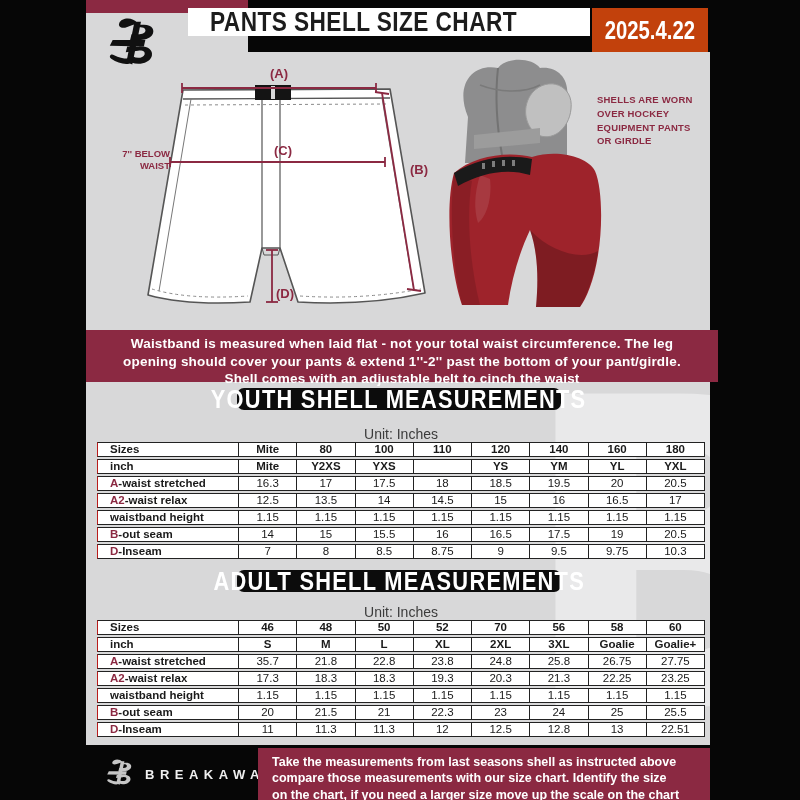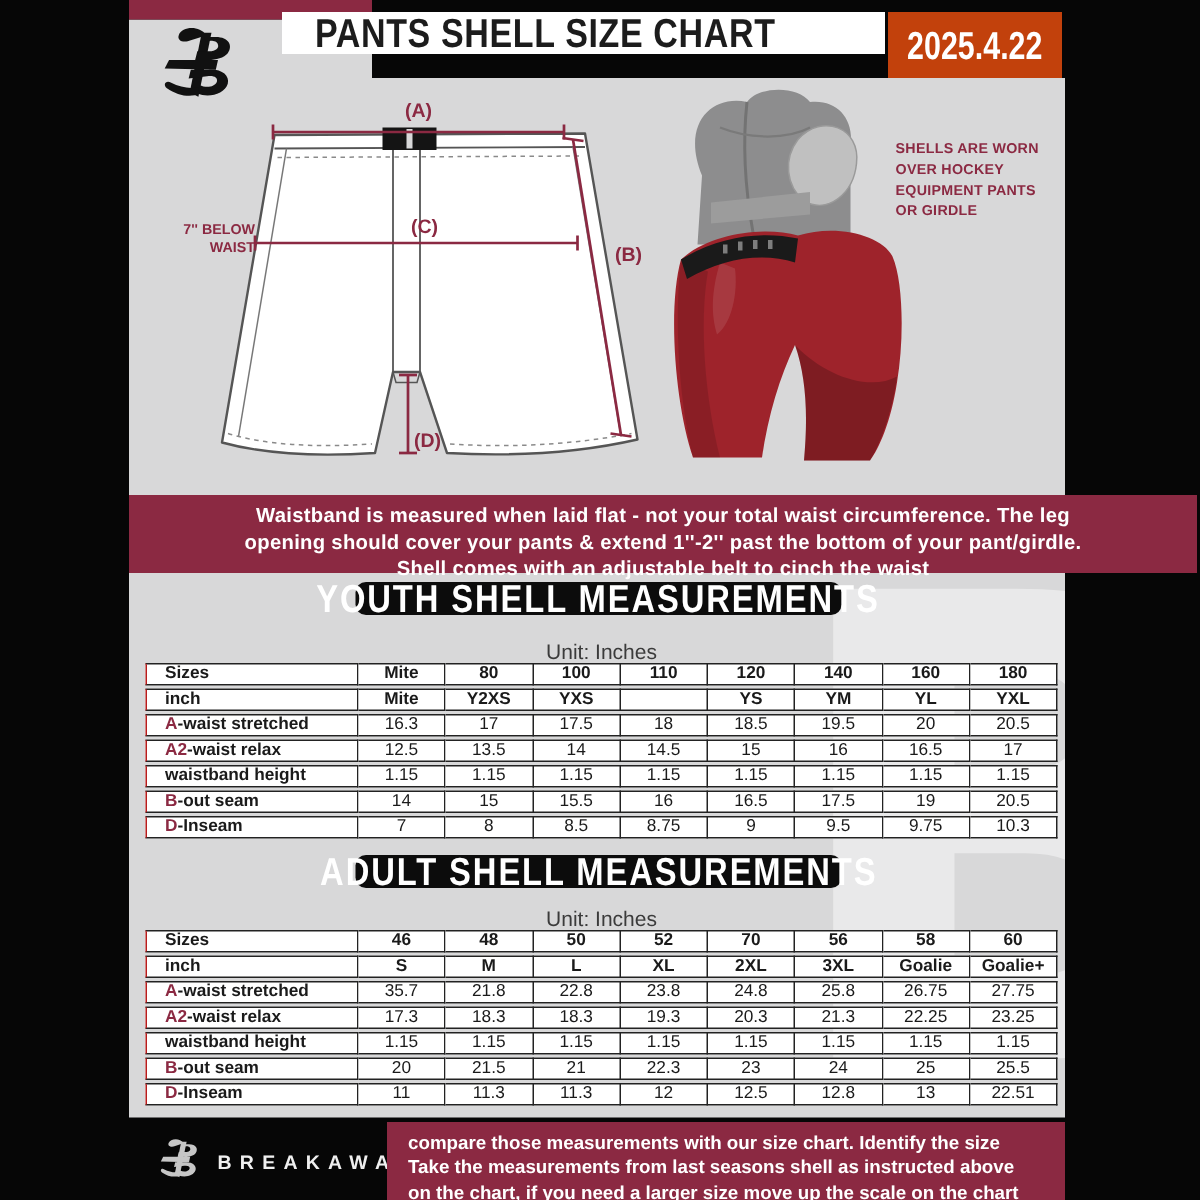--- a/index.html
+++ b/index.html
@@ -25,21 +25,21 @@
 
   
   .diagram-svg{position:absolute;left:128px;top:62px;z-index:3;}
   .waist-note{position:absolute;left:110px;top:148px;width:60px;z-index:4;text-align:right;
               font-size:9.5px;font-weight:bold;color:#8b2942;line-height:1.25;}
   .pants-photo{position:absolute;left:440px;top:55px;z-index:3;}
   .photo-note{position:absolute;left:597px;top:93px;width:100px;z-index:4;
               font-size:9.5px;font-weight:bold;color:#8b2942;line-height:1.45;letter-spacing:0.2px;}
 
   
-  .info-banner{position:absolute;left:86px;top:330px;width:712px;height:52px;background:#8b2942;z-index:4;
+  .info-banner{position:absolute;left:86px;top:330px;width:632px;height:52px;background:#8b2942;z-index:4;
                color:#fff;text-align:center;font-size:13.5px;font-weight:bold;line-height:1.3;
                padding-top:5px;box-sizing:border-box;letter-spacing:0.2px;}
 
   
   .section-banner{position:absolute;left:237px;width:324px;height:22px;background:#0c0c0c;border-radius:7px;
                   z-index:4;display:flex;align-items:center;justify-content:center;}
   .section-banner .bt{color:#fff;font-size:26px;font-weight:bold;white-space:nowrap;
                       letter-spacing:1.5px;transform:scaleX(0.84);}
   .unit-label{position:absolute;left:97px;width:608px;text-align:center;z-index:4;
               font-size:14px;color:#3b3b3b;}
@@ -363,18 +363,18 @@
         <path d="M42 8 L51 8 L39 67 L31 63 Z"></path>
         <path d="M44 12 L55 12 C67 12 71 20 66 27 C62 32 52 34 44 33 L36 33 L38 25 L49 25 C55 25 58 22 57 19 C56 15 50 15 46 16 Z"></path>
         <path d="M12 33 L57 33 L55 42 L8 41 Z"></path>
         <path d="M48 42 C60 41 68 47 66 55 C63 65 48 68 38 64 L40 56 C46 59 54 58 56 53 C57 49 53 47 47 48 L30 50 L32 42 Z"></path>
         <path d="M40 64 C32 68 20 66 10 59 C6 56 9 51 14 54 C22 58 32 60 38 58 Z"></path>
       </g>
     </svg>
     <span class="fb-name">BREAKAWAY</span>
   </div>
   <div class="footer-note">
+    <div>Take the measurements from last seasons shell as instructed above</div>
     <div>compare those measurements  with our size chart. Identify the size</div>
-    <div>Take the measurements from last seasons shell as instructed above</div>
     <div>on the chart, if you need a larger size move up the scale on the chart</div>
   </div>
 
 </div>
 
 </body></html>

